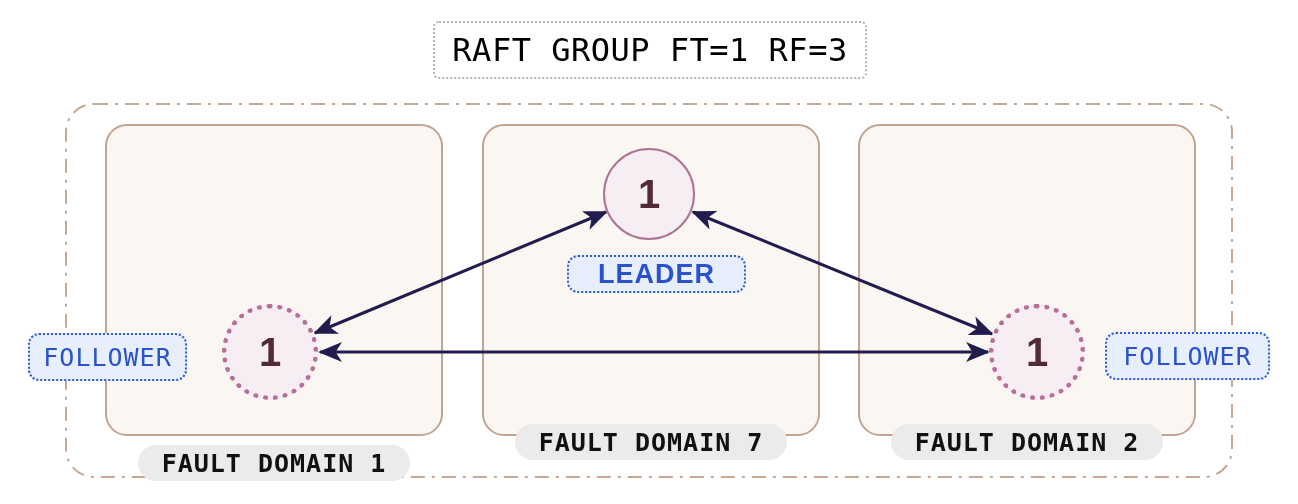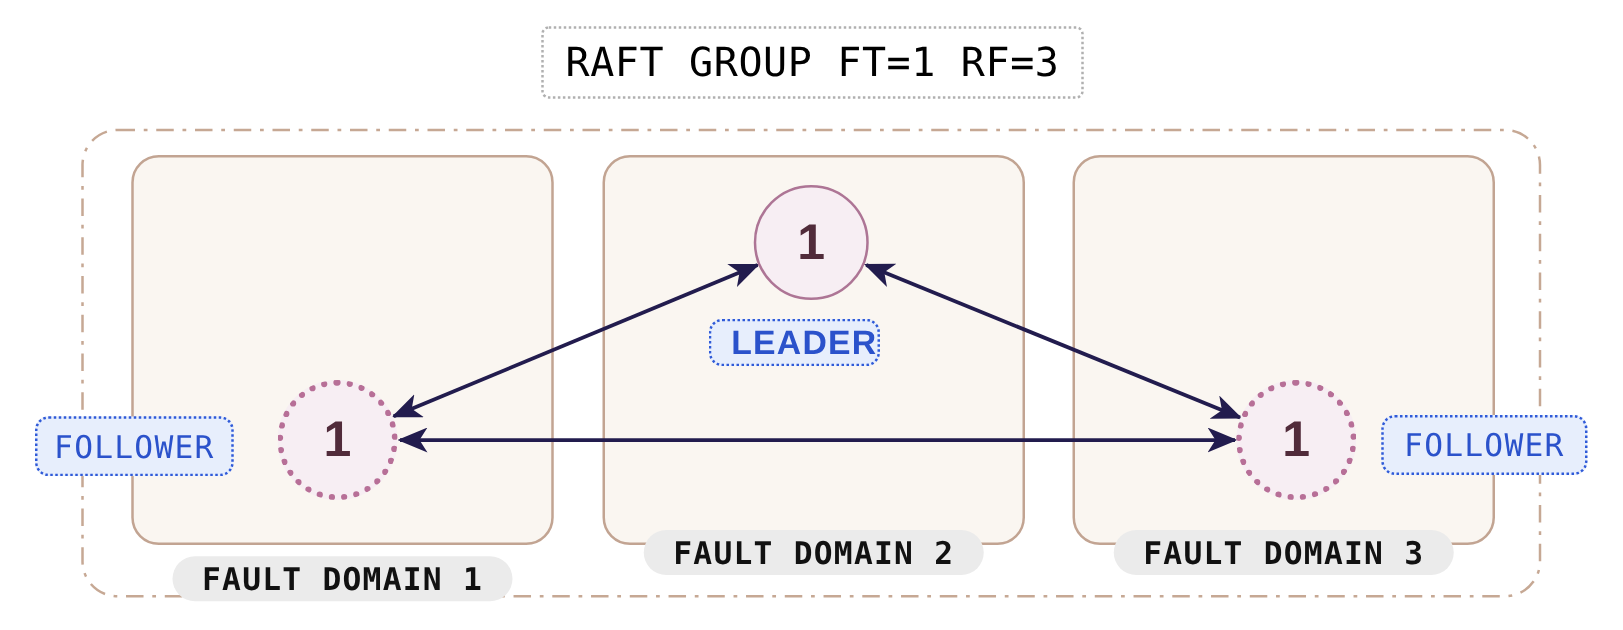--- a/index.html
+++ b/index.html
@@ -85,23 +85,23 @@
   .role{
     position:absolute;
     background:var(--role-fill);
     border:2px dotted var(--role-border);
     border-radius:11px;
     display:flex;align-items:center;justify-content:center;
     color:var(--role-text);
     z-index:4;
   }
   .role.leader-label{
-    left:567px;top:255px;width:137px;height:38px;
+    left:567px;top:255px;width:179px;height:38px;
     font-family:"Liberation Sans","DejaVu Sans",sans-serif;
-    font-weight:700;font-size:27px;letter-spacing:1px;justify-content:flex-end;
+    font-weight:700;font-size:27px;letter-spacing:1px;
   }
   .role.follower-label{
     font-family:"DejaVu Sans Mono",monospace;
     font-weight:400;font-size:25px;letter-spacing:1px;
     height:48px;
     text-align:center;
   }
   .role.fl-left{left:28px;top:333px;width:159px;}
   .role.fl-right{left:1105px;top:332px;width:165px;}
   
@@ -161,19 +161,19 @@
     <span>FOLLOWER</span>
   </div>
   <div class="role follower-label fl-right">
     <span>FOLLOWER</span>
   </div>
 
   <div class="pill p1">
     <span>FAULT DOMAIN 1</span>
   </div>
   <div class="pill p2">
-    <span>FAULT DOMAIN 2</span>
+    <span>FAULT DOMAIN 7</span>
   </div>
   <div class="pill p3">
-    <span>FAULT DOMAIN 3</span>
+    <span>FAULT DOMAIN 2</span>
   </div>
 
 </div>
 
 </body></html>

